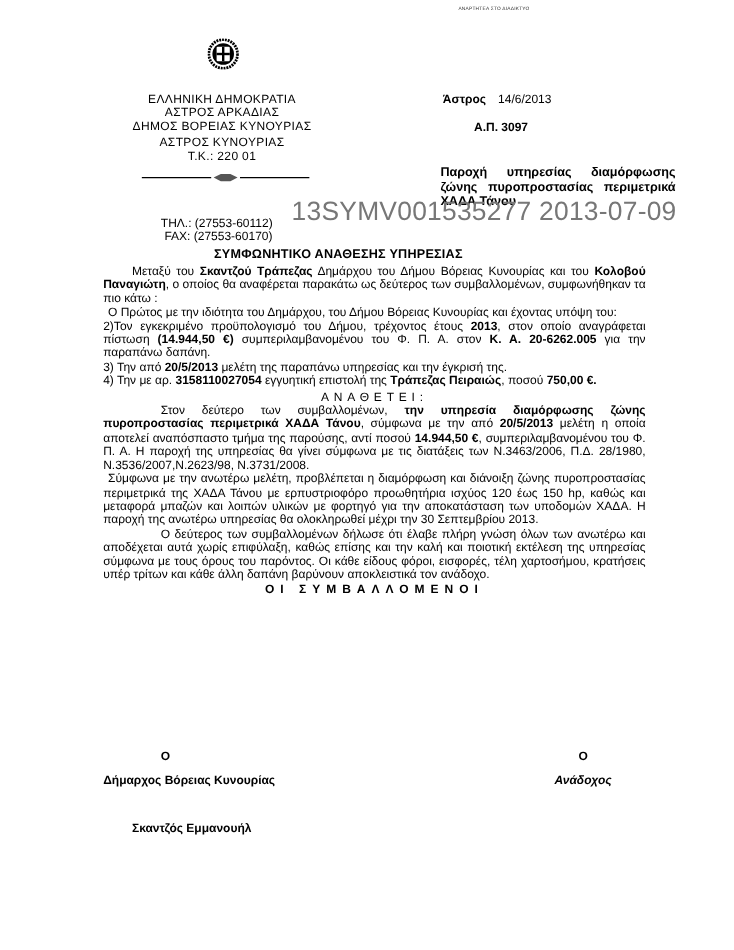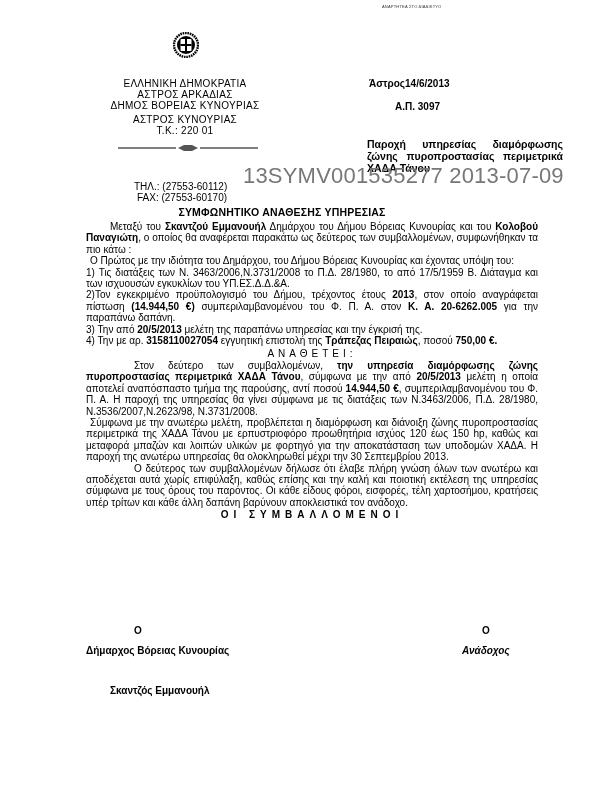--- a/index.html
+++ b/index.html
@@ -9,21 +9,21 @@
   .top-note { left: 382px; top: 4px; font-size: 4px; letter-spacing: 0.2px; color: #333; }
   .emblem { left: 173px; top: 32px; width: 26px; height: 26px; }
   .hdr-left { left: 100px; width: 170px; text-align: center; font-size: 10px; line-height: 11px; letter-spacing: 0.3px; }
   .hdr-line1 { top: 78px; }
   .hdr-line2 { top: 89px; }
   .hdr-line3 { top: 100px; }
   .hdr-line4 { top: 114px; }
   .hdr-line5 { top: 125px; }
   .divider { left: 118px; top: 143px; width: 140px; height: 10px; }
   .date-line { left: 369px; top: 78px; font-size: 10px; font-weight: bold; }
-  .date-line .date { font-weight: bold; }
+  .date-line .date { font-weight: normal; margin-left: 10px; }
   .ap-line { left: 395px; top: 101px; font-size: 10px; font-weight: bold; }
   .subject { left: 367px; top: 138px; width: 196px; font-size: 10.5px; font-weight: bold; line-height: 12px; text-align: justify; }
   .watermark { left: 243px; top: 163px; font-size: 22px; color: #777; letter-spacing: 0.2px; white-space: nowrap; }
   .tel { left: 134px; top: 181px; font-size: 10px; line-height: 11px; }
   .fax { left: 137px; top: 192px; font-size: 10px; line-height: 11px; }
   .doc-title { left: 0; width: 564px; text-align: center; top: 206px; font-size: 10.5px; font-weight: bold; letter-spacing: 0.2px; }
   .body { left: 86px; width: 452px; font-size: 10px; line-height: 11.4px; text-align: justify; }
   .p { margin: 0; }
   .indent1 { text-indent: 24px; }
   .indent2 { text-indent: 48px; }
@@ -70,23 +70,22 @@
 <div class="abs subject">Παροχή υπηρεσίας διαμόρφωσης ζώνης πυροπροστασίας περιμετρικά ΧΑΔΑ Τάνου</div>
 
 <div class="abs watermark">13SYMV001535277 2013-07-09</div>
 
 <div class="abs tel">ΤΗΛ.: (27553-60112)</div>
 <div class="abs fax">FAX: (27553-60170)</div>
 
 <div class="abs doc-title">ΣΥΜΦΩΝΗΤΙΚΟ ΑΝΑΘΕΣΗΣ ΥΠΗΡΕΣΙΑΣ</div>
 
 <div class="abs body" style="top:221px;">
-  <p class="p indent1"><span>Μεταξύ του </span><b>Σκαντζού Εμμανουήλ</b><span> Δημάρχου του Δήμου Βόρειας Κυνουρίας και του </span><b>Κολοβού Παναγιώτη</b><span>, ο οποίος θα αναφέρεται παρακάτω ως δεύτερος των συμβαλλομένων, συμφωνήθηκαν τα πιο κάτω :</span></p>
+  <p class="p indent1"><span>Μεταξύ του </span><b>Σκαντζού Τράπεζας</b><span> Δημάρχου του Δήμου Βόρειας Κυνουρίας και του </span><b>Κολοβού Παναγιώτη</b><span>, ο οποίος θα αναφέρεται παρακάτω ως δεύτερος των συμβαλλομένων, συμφωνήθηκαν τα πιο κάτω :</span></p>
   <p class="p indent0s">Ο Πρώτος με την ιδιότητα του Δημάρχου, του Δήμου Βόρειας Κυνουρίας και έχοντας υπόψη του:</p>
-  <p class="p">1) Τις διατάξεις των Ν. 3463/2006,Ν.3731/2008 το Π.Δ. 28/1980, το από 17/5/1959 Β. Διάταγμα και των ισχυουσών εγκυκλίων του ΥΠ.ΕΣ.Δ.Δ.&amp;Α.</p>
   <p class="p"><span>2)Τον εγκεκριμένο προϋπολογισμό του Δήμου, τρέχοντος έτους </span><b>2013</b><span>, στον οποίο αναγράφεται πίστωση </span><b>(14.944,50 €)</b><span> συμπεριλαμβανομένου του Φ. Π. Α. στον </span><b>Κ. Α. 20-6262.005</b><span> για την παραπάνω δαπάνη.</span></p>
   <p class="p"><span>3) Την από </span><b>20/5/2013</b><span> μελέτη της παραπάνω υπηρεσίας και την έγκρισή της.</span></p>
   <p class="p"><span>4) Την με αρ. </span><b>3158110027054</b><span> εγγυητική επιστολή της </span><b>Τράπεζας Πειραιώς</b><span>, ποσού </span><b>750,00 €.</b></p>
 
   <p class="p anathetei">ΑΝΑΘΕΤΕΙ:</p>
   <p class="p indent2"><span>Στον δεύτερο των συμβαλλομένων, </span><b>την υπηρεσία διαμόρφωσης ζώνης πυροπροστασίας περιμετρικά ΧΑΔΑ Τάνου</b><span>, σύμφωνα με την από </span><b>20/5/2013</b><span> μελέτη η οποία αποτελεί αναπόσπαστο τμήμα της παρούσης, αντί ποσού </span><b>14.944,50 €</b><span>, συμπεριλαμβανομένου του Φ. Π. Α. Η παροχή της υπηρεσίας θα γίνει σύμφωνα με τις διατάξεις των Ν.3463/2006, Π.Δ. 28/1980, Ν.3536/2007,Ν.2623/98, Ν.3731/2008.</span></p>
   <p class="p indent0s">Σύμφωνα με την ανωτέρω μελέτη, προβλέπεται η διαμόρφωση και διάνοιξη ζώνης πυροπροστασίας περιμετρικά της ΧΑΔΑ Τάνου με ερπυστριοφόρο προωθητήρια ισχύος 120 έως 150 hp, καθώς και μεταφορά μπαζών και λοιπών υλικών με φορτηγό για την αποκατάσταση των υποδομών ΧΑΔΑ. Η παροχή της ανωτέρω υπηρεσίας θα ολοκληρωθεί μέχρι την 30 Σεπτεμβρίου 2013.</p>
   <p class="p indent2">Ο δεύτερος των συμβαλλομένων δήλωσε ότι έλαβε πλήρη γνώση όλων των ανωτέρω και αποδέχεται αυτά χωρίς επιφύλαξη, καθώς επίσης και την καλή και ποιοτική εκτέλεση της υπηρεσίας σύμφωνα με τους όρους του παρόντος. Οι κάθε είδους φόροι, εισφορές, τέλη χαρτοσήμου, κρατήσεις υπέρ τρίτων και κάθε άλλη δαπάνη βαρύνουν αποκλειστικά τον ανάδοχο.</p>
 
   <p class="p symb-title">ΟΙ ΣΥΜΒΑΛΛΟΜΕΝΟΙ</p>

